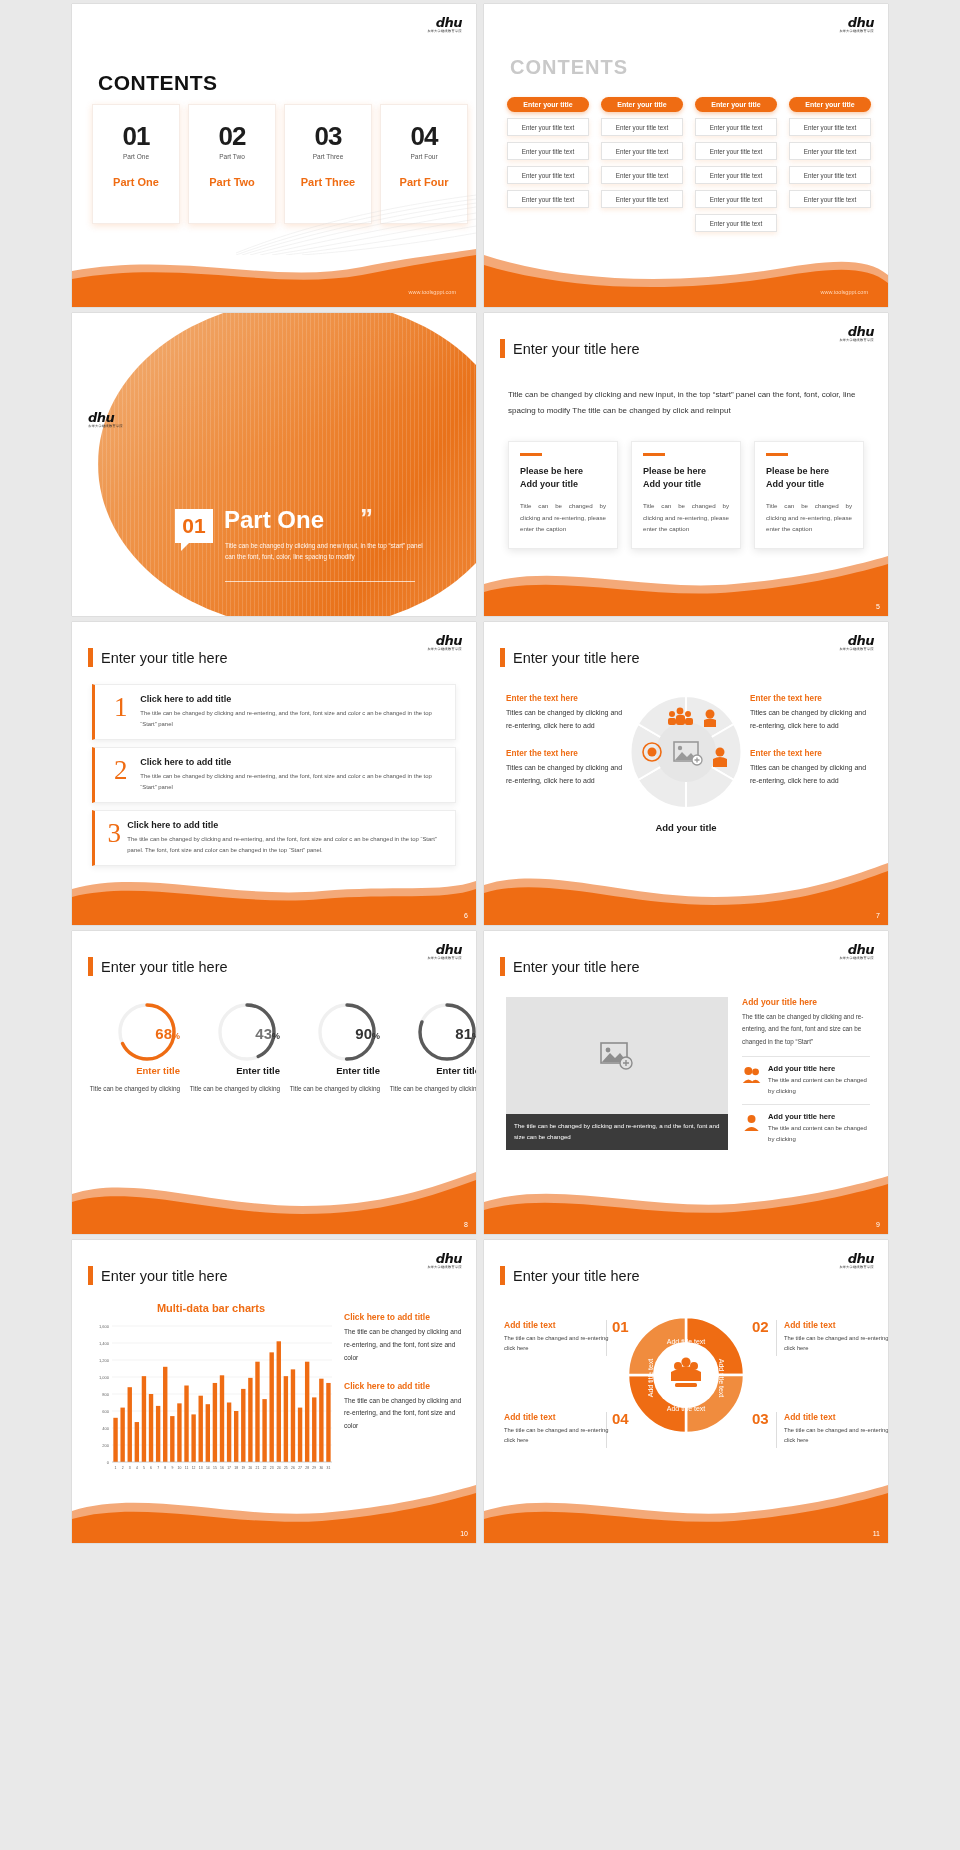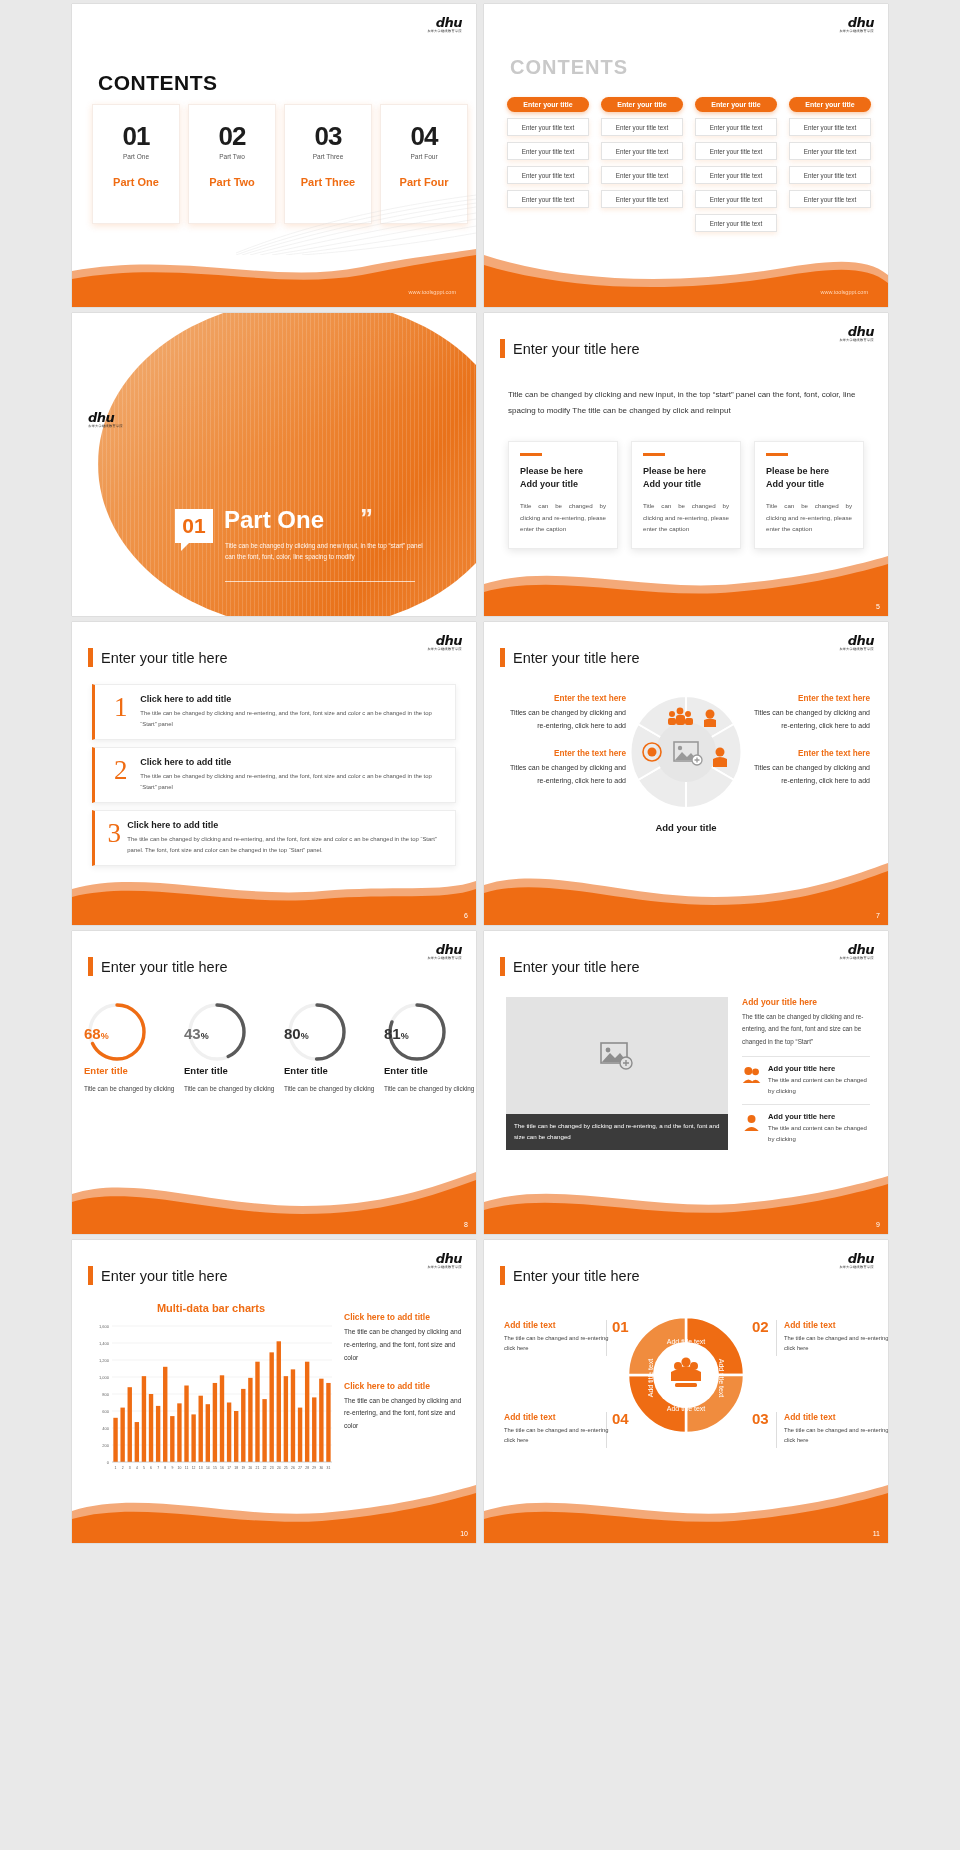--- a/index.html
+++ b/index.html
@@ -85,26 +85,26 @@
            margin-bottom:7px; padding:9px 10px 9px 6px;}
   .s5row .n { width:42px; text-align:center; font-size:27px; color:#ef6c13;
               font-family:"Liberation Serif", serif; line-height:1;}
   .s5row .c h5 { font-size:9px; color:#1a1a1a;}
   .s5row .c p { font-size:5.9px; color:#555; line-height:1.85; margin-top:4px;}
   
   .s6L { position:absolute; left:22px; top:72px; width:120px;}
   .s6R { position:absolute; right:18px; top:72px; width:120px;}
   .s6blk h6 { font-size:8.2px; font-weight:bold; color:#ef6c13;}
   .s6blk p { font-size:7px; color:#333; line-height:1.9; margin-top:3px;}
-  .s6blk { margin-bottom:16px;text-align:right;}
+  .s6blk { margin-bottom:16px;}
   .s6mid { position:absolute; left:50%; top:68px; transform:translateX(-50%); width:130px; text-align:center;}
   .s6cap { font-size:9.5px; font-weight:bold; color:#1a1a1a; margin-top:4px;}
   
   .s7row { position:absolute; left:12px; top:68px; display:flex; gap:4px;}
-  .s7c { width:96px; text-align:left;}
+  .s7c { width:96px; text-align:right;}
   .s7c .val { font-size:15px; font-weight:bold;}
   .s7c .ttl { font-size:9.5px; font-weight:bold; margin-top:9px;}
   .s7c .cap { font-size:6.4px; color:#444; margin-top:7px; line-height:1.75;}
   
   .s8img { position:absolute; left:22px; top:66px; width:222px; height:117px; background:#e3e3e3;
            display:flex; align-items:center; justify-content:center;}
   .s8cap { position:absolute; left:22px; top:183px; width:222px; background:#3b3b3b; color:#fff;
            font-size:6.2px; padding:7px 8px; line-height:1.75;}
   .s8R { position:absolute; left:258px; top:66px; width:128px;}
   .s8R h6 { font-size:8.5px; font-weight:bold; color:#ef6c13;}
@@ -429,21 +429,21 @@
         </div>
         <div class="ttl" style="color:#1a1a1a">Enter title</div>
         <div class="cap">Title can be changed by clicking</div>
       </div>
       <div class="s7c">
         <svg width="66" height="66" viewBox="0 0 66 66">
           <circle cx="33" cy="33" r="27" fill="none" stroke="#f0f0f0" stroke-width="3.4"></circle>
           <circle cx="33" cy="33" r="27" fill="none" stroke="#5a5a5a" stroke-width="3.4" stroke-linecap="round" stroke-dasharray="85 170" transform="rotate(-90 33 33)"></circle>
         </svg>
         <div style="margin-top:-44px;margin-bottom:22px">
-          <span class="val" style="color:#333">80</span><span class="val" style="color:#333;font-size:9px">%</span>
+          <span class="val" style="color:#333">90</span><span class="val" style="color:#333;font-size:9px">%</span>
         </div>
         <div class="ttl" style="color:#1a1a1a">Enter title</div>
         <div class="cap">Title can be changed by clicking</div>
       </div>
       <div class="s7c">
         <svg width="66" height="66" viewBox="0 0 66 66">
           <circle cx="33" cy="33" r="27" fill="none" stroke="#f0f0f0" stroke-width="3.4"></circle>
           <circle cx="33" cy="33" r="27" fill="none" stroke="#5a5a5a" stroke-width="3.4" stroke-linecap="round" stroke-dasharray="137 170" transform="rotate(-90 33 33)"></circle>
         </svg>
         <div style="margin-top:-44px;margin-bottom:22px">

